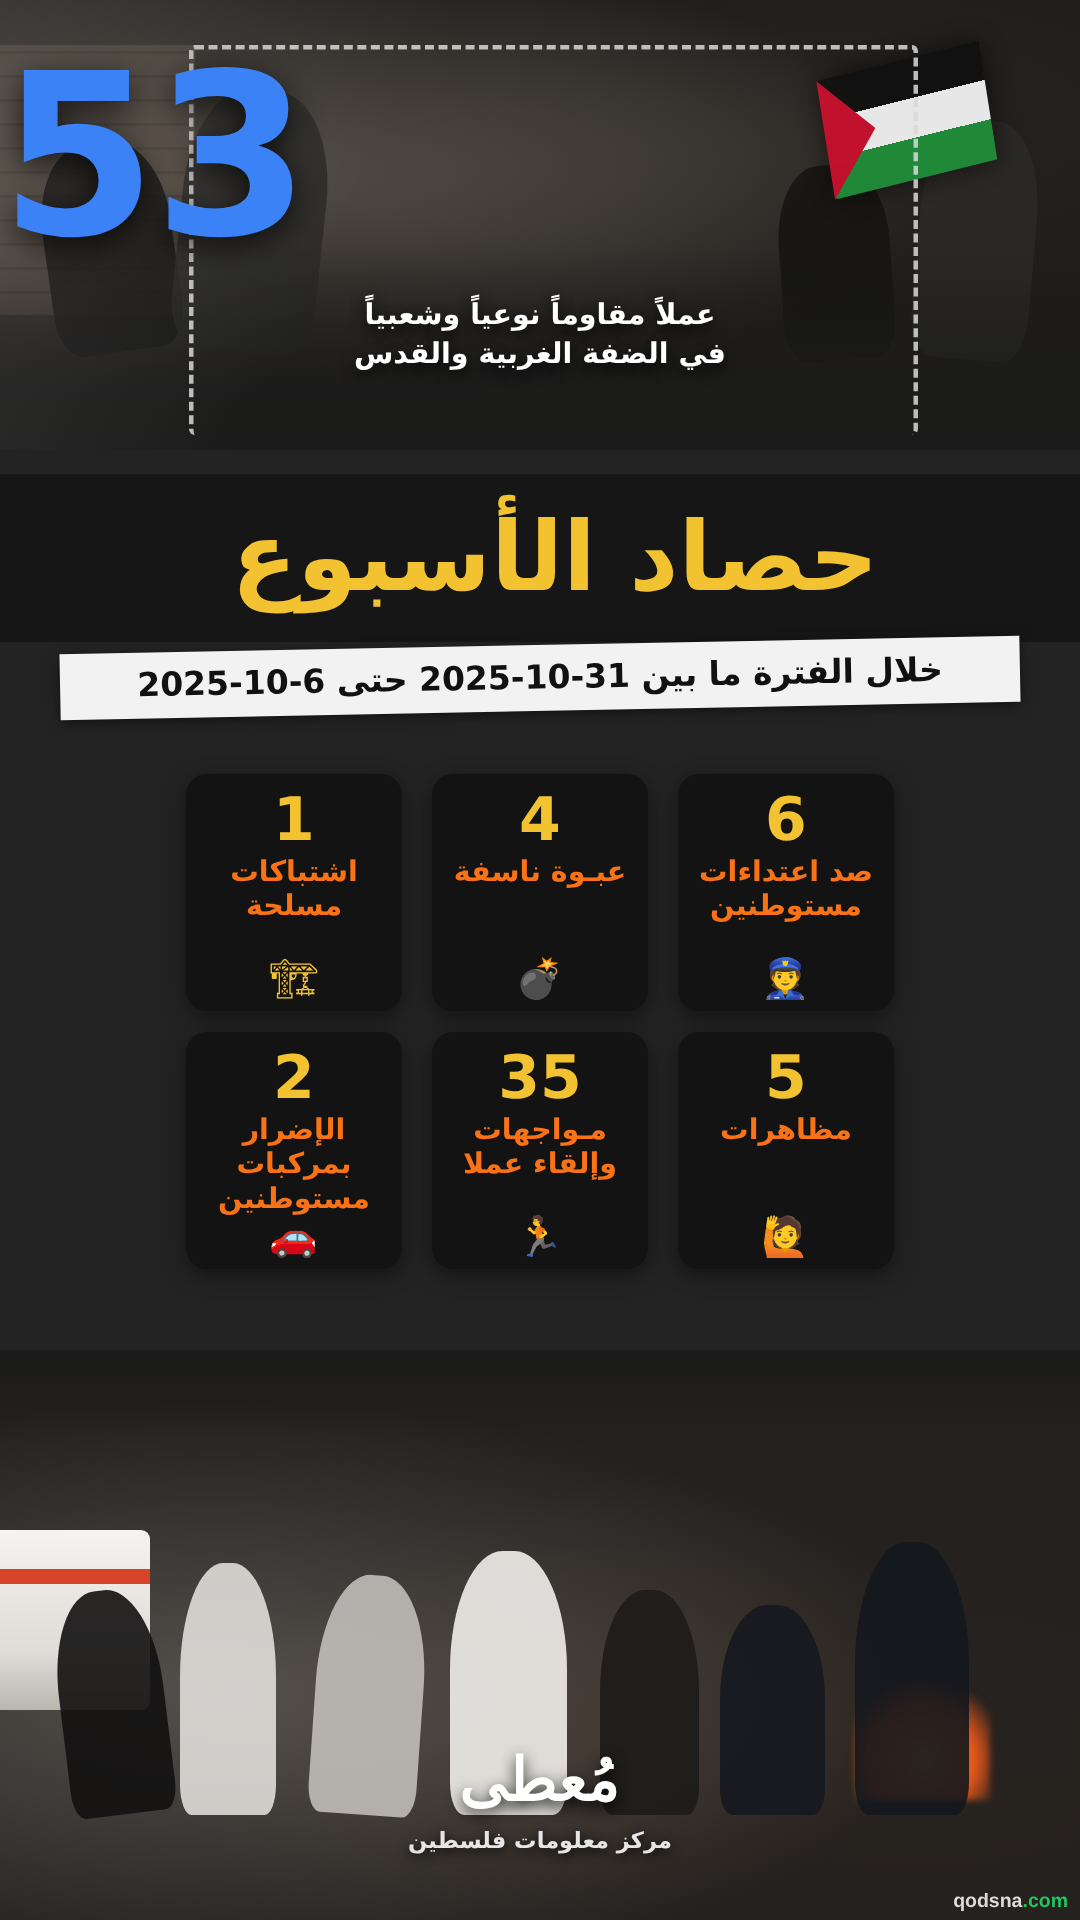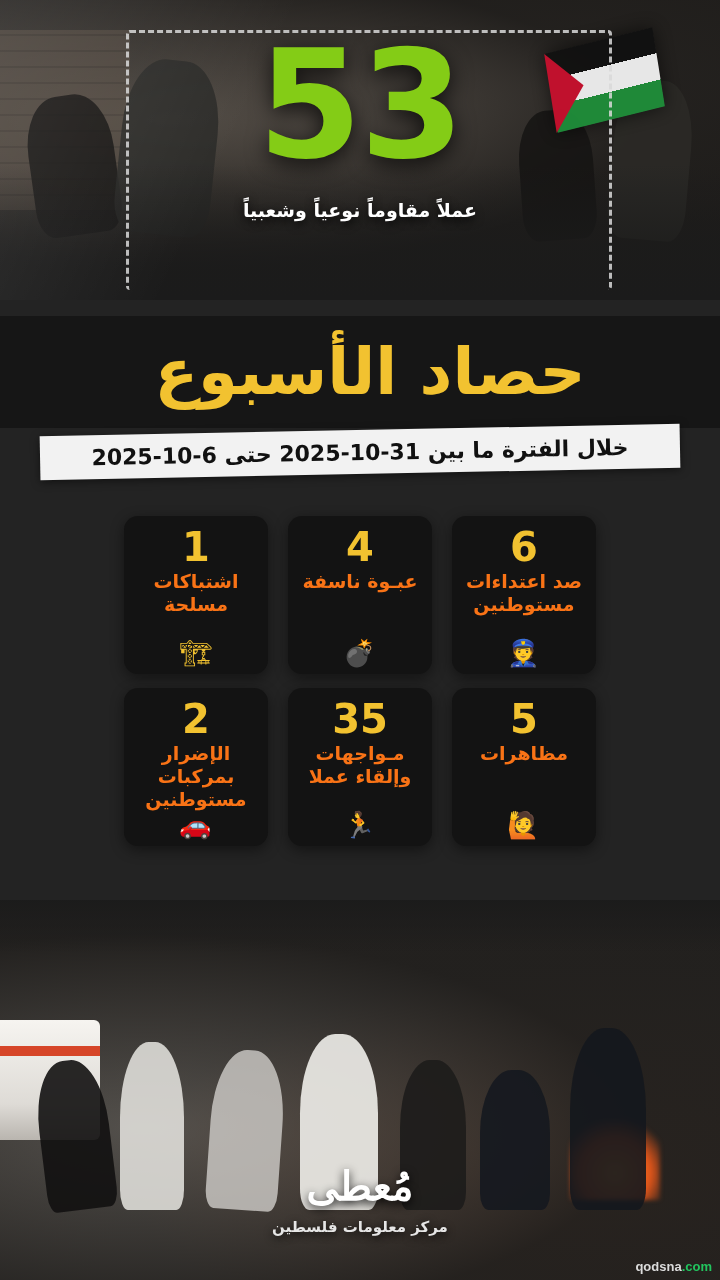--- a/index.html
+++ b/index.html
@@ -58,23 +58,23 @@
   }
 
   
   .frame {
     position:absolute; left:126px; top:30px; width:486px; height:260px;
     border:3px dashed #d9d9d9; border-bottom:none; border-radius:4px;
     opacity:.85;
   }
   .big-number {
     position:absolute; left:0; right:0; top:30px;
-    text-align:center;
+    text-align:left;
     font-size:150px; line-height:1; font-weight:900;
-    color:#84cc16;
+    color:#3b82f6;
     letter-spacing:-2px;
     text-shadow: 0 6px 22px rgba(0,0,0,.75);
     font-family:"DejaVu Sans","Liberation Sans",sans-serif;
   }
   .headline {
     position:absolute; left:60px; right:60px; top:198px;
     text-align:center; color:#ffffff;
     font-size:19px; font-weight:bold; line-height:1.35;
     text-shadow: 0 3px 10px rgba(0,0,0,.9);
   }
@@ -196,20 +196,21 @@
     <div class="fig f4"></div>
     <div class="flag"></div>
   </div>
 
   <div class="frame"></div>
 
   <div class="big-number">53</div>
 
   <div class="headline">
     <div>عملاً مقاوماً نوعياً وشعبياً</div>
+    <div>في الضفة الغربية والقدس</div>
   </div>
 
   <div class="title-band">
     <h1>حصاد الأسبوع</h1>
   </div>
 
   <div class="date-band">خلال الفترة ما بين 31-10-2025 حتى 6-10-2025</div>
 
   <div class="grid">
 

